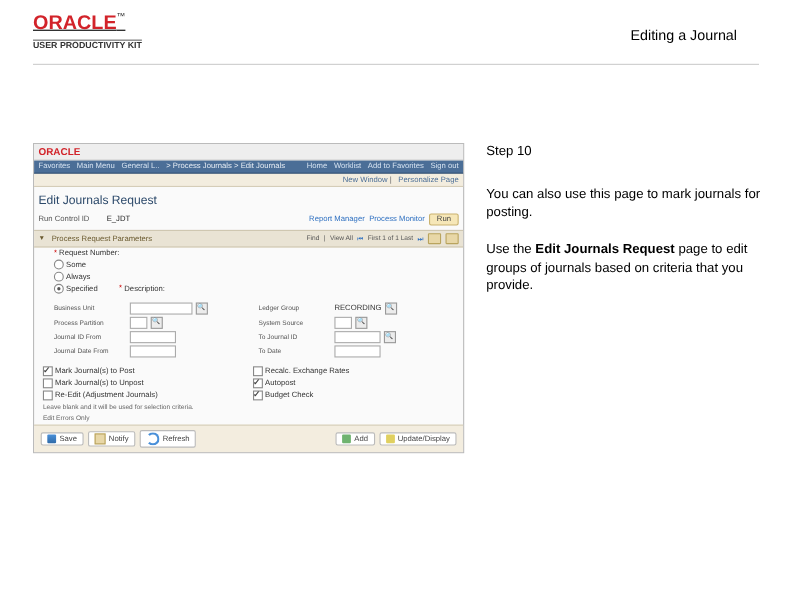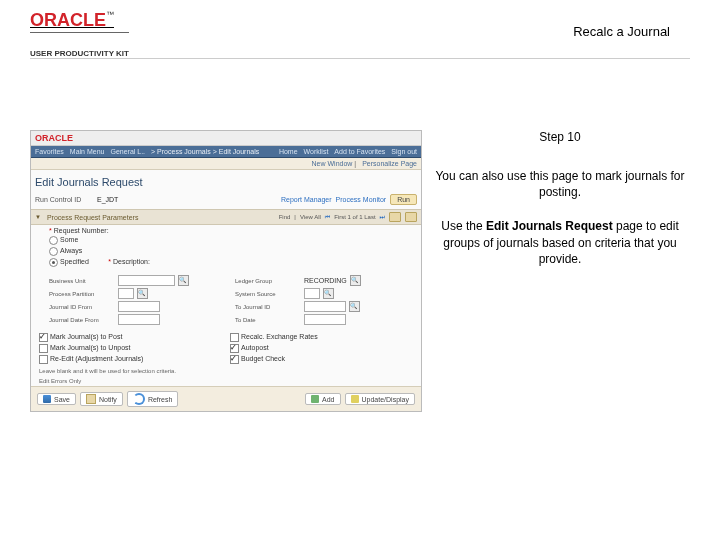--- a/index.html
+++ b/index.html
@@ -1,24 +1,24 @@
 <!DOCTYPE html>
 <html><head>
 <meta charset="utf-8">
 <style>
   html,body{margin:0;padding:0;width:720px;height:540px;font-family:Arial,Helvetica,sans-serif;background:#fff;color:#000;}
   .page{position:relative;width:720px;height:540px;}
   
   .hdr{position:absolute;left:30px;top:10px;right:30px;height:48px;border-bottom:1px solid #ccc;text-decoration:underline;}
   .logo-word{font:700 18px Arial;color:#d2232a;letter-spacing:0px;}
   .logo-tm{font:400 8px Arial;color:#333;vertical-align:top}
-  .logo-sub{font:700 8px Arial;color:#333;letter-spacing:0px;margin-top:1px;border-top:1px solid #666;padding-top:16px;display:inline-block}
+  .logo-sub{font:700 8px Arial;color:#333;letter-spacing:0px;margin-top:1px;border-top:1px solid #666;padding-top:0;display:inline-block}
   .hdr-title{position:absolute;right:20px;top:14px;font:400 13px Arial;}
   
-  .panel{position:absolute;left:430px;top:130px;width:260px;text-align:center;}
+  .panel{position:absolute;left:442px;top:130px;width:260px;}
   .panel .step{font:400 12px Arial;margin-bottom:24px;}
   .panel .para{font:400 12px Arial;line-height:1.35;margin-bottom:18px;}
   .panel .para b{font-weight:700}
   
   .app{position:absolute;left:30px;top:130px;width:390px;border:1px solid #bbb;background:#fafafa;font:400 7px Arial;color:#333;}
   .app-nav{background:#4b6e97;color:#d6e3f1;padding:2px 4px;display:flex;gap:6px;align-items:center;border-bottom:1px solid #2d4a6b;flex-wrap:wrap}
   .app-nav span{color:#d6e3f1}
   .app-nav .spacer{flex:1}
   .app-nav .light{color:#e8eef5}
   .app-brand{background:#eee;padding:2px 4px;border-bottom:1px solid #ccc;display:flex;align-items:center;gap:4px}
@@ -63,21 +63,21 @@
 </style>
 </head>
 <body>
 <div class="page">
 
   <div class="hdr">
     <div>
       <span class="logo-word">ORACLE</span><span class="logo-tm">™</span><br>
       <span class="logo-sub">USER PRODUCTIVITY KIT</span>
     </div>
-    <div class="hdr-title">Recalc a Journal</div>
+    <div class="hdr-title">Editing a Journal</div>
   </div>
 
   <div class="panel">
     <div class="step">Step 10</div>
     <div class="para">You can also use this page to mark journals for posting.</div>
     <div class="para">
       <span>Use the</span> <b>Edit Journals Request</b> <span>page to edit groups of journals based on criteria that you provide.</span>
     </div>
   </div>
 

